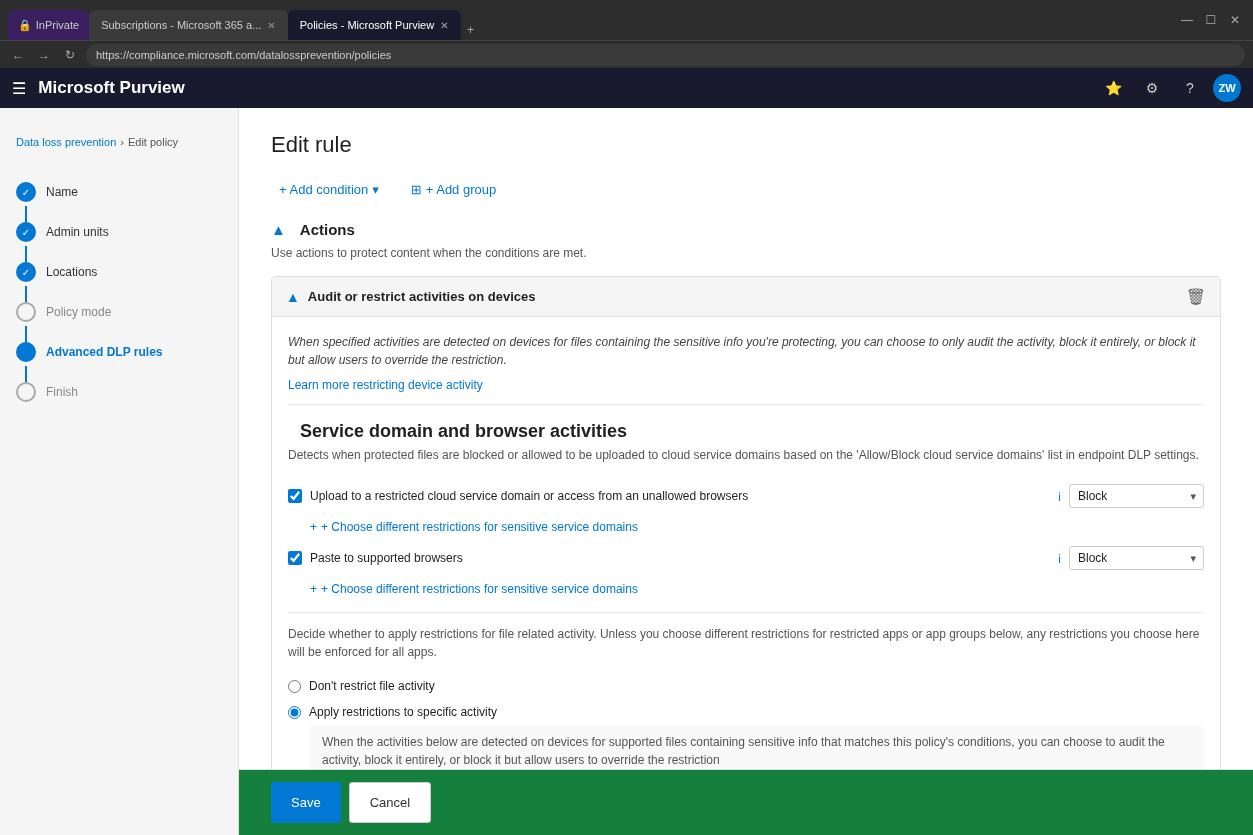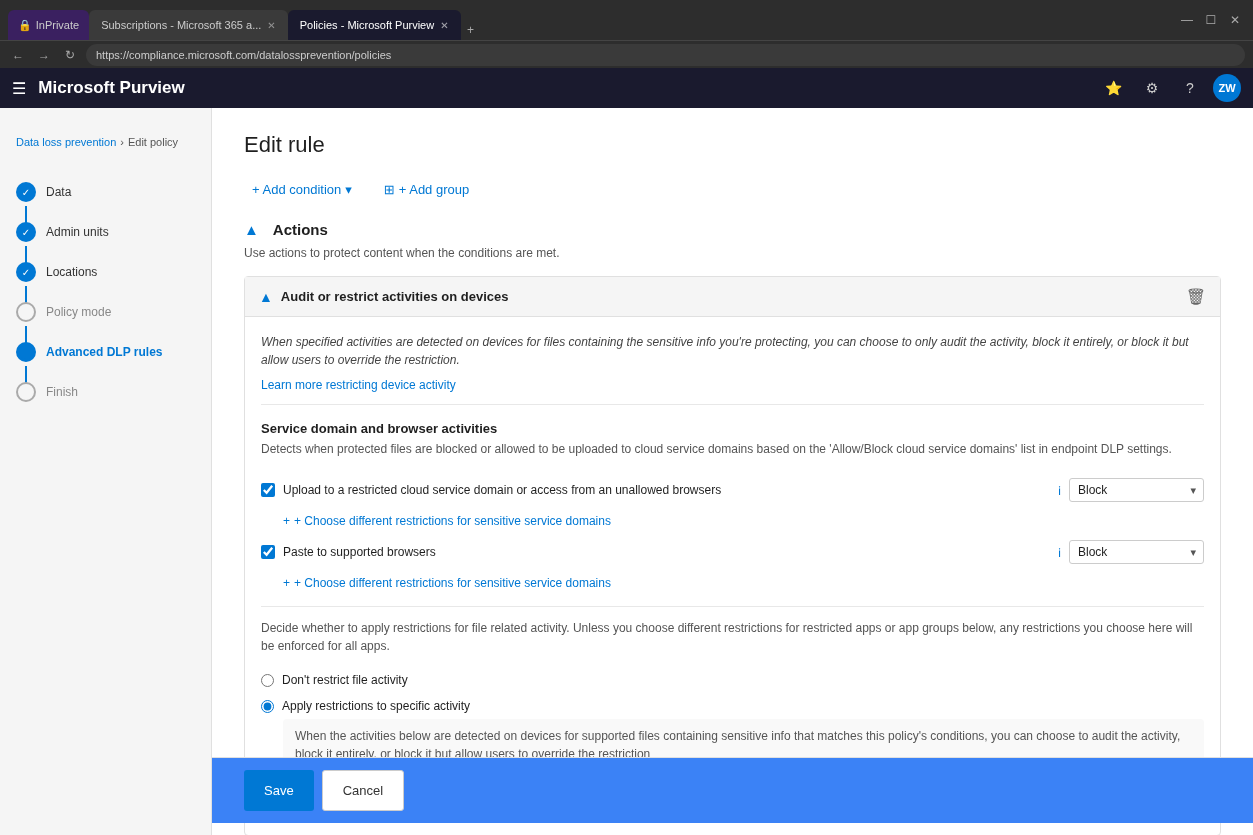--- a/index.html
+++ b/index.html
@@ -27,21 +27,21 @@
     .hamburger { color: #fff; font-size: 16px; cursor: pointer; }
     .app-title { color: #fff; font-size: 17px; font-weight: 600; }
     .nav-icons { margin-left: auto; display: flex; gap: 8px; align-items: center; }
     .nav-icon-btn { width: 30px; height: 30px; border-radius: 4px; border: none; background: transparent; color: #ccc; cursor: pointer; font-size: 14px; display: flex; align-items: center; justify-content: center; }
     .avatar { width: 28px; height: 28px; border-radius: 50%; background: #0078d4; color: #fff; font-size: 11px; font-weight: bold; display: flex; align-items: center; justify-content: center; }
 
     
     .main-layout { display: flex; flex: 1; overflow: hidden; }
 
     
-    .sidebar { width: 212px; background: #f5f5f5; border-right: 1px solid #e0e0e0; padding: 20px 0; display: flex; flex-direction: column; gap: 0; flex-shrink: 0; }
+    .sidebar { width: 239px; background: #f5f5f5; border-right: 1px solid #e0e0e0; padding: 20px 0; display: flex; flex-direction: column; gap: 0; flex-shrink: 0; }
     .breadcrumb { padding: 8px 16px 16px; font-size: 11px; color: #555; display: flex; gap: 4px; align-items: center; }
     .breadcrumb a { color: #0078d4; text-decoration: none; }
     .sidebar-steps { display: flex; flex-direction: column; padding: 8px 0; }
     .step-item { display: flex; align-items: center; gap: 10px; padding: 10px 16px; position: relative; }
     .step-connector { position: absolute; left: 25px; top: 34px; width: 2px; height: 20px; background: #0078d4; }
     .step-circle { width: 20px; height: 20px; border-radius: 50%; background: #0078d4; color: #fff; font-size: 10px; display: flex; align-items: center; justify-content: center; flex-shrink: 0; }
     .step-circle.completed { background: #0078d4; }
     .step-circle.active { background: #0078d4; border: 3px solid #0078d4; width: 20px; height: 20px; }
     .step-circle.inactive { background: transparent; border: 2px solid #aaa; }
     .step-label { font-size: 12px; color: #333; font-weight: 500; }
@@ -68,21 +68,21 @@
 
     
     .subsection { border: 1px solid #e0e0e0; border-radius: 4px; }
     .subsection-header { display: flex; align-items: center; padding: 10px 14px; background: #f5f5f5; border-bottom: 1px solid #e0e0e0; }
     .subsection-title { font-size: 13px; font-weight: 700; flex: 1; color: #1f1f1f; }
     .subsection-body { padding: 16px; }
 
     .info-text { font-size: 12px; color: #444; margin-bottom: 8px; line-height: 1.5; font-style: italic; }
     .info-link { color: #0078d4; text-decoration: none; font-size: 12px; }
 
-    .category-title { font-size: 13px; font-weight: 600; color: #1f1f1f; margin: 16px 0 4px; }
+    .category-title { font-size: 18px; font-weight: 600; color: #1f1f1f; margin: 16px 12px 4px; }
     .category-desc { font-size: 12px; color: #555; margin-bottom: 12px; line-height: 1.5; }
 
     
     .check-row { display: flex; align-items: center; padding: 8px 0; gap: 8px; }
     .check-row input[type="checkbox"] { width: 14px; height: 14px; accent-color: #0078d4; cursor: pointer; }
     .check-label { font-size: 12px; color: #1f1f1f; flex: 1; }
     .info-icon { color: #0078d4; font-size: 12px; cursor: pointer; }
     .select-dropdown { border: 1px solid #ccc; border-radius: 3px; padding: 4px 24px 4px 8px; font-size: 12px; color: #1f1f1f; background: #fff; cursor: pointer; min-width: 90px; appearance: none; -webkit-appearance: none; position: relative; }
     .select-wrapper { position: relative; display: inline-block; }
     .select-wrapper::after { content: '▾'; position: absolute; right: 8px; top: 50%; transform: translateY(-50%); pointer-events: none; font-size: 11px; color: #555; }
@@ -95,21 +95,21 @@
     .radio-row input[type="radio"] { accent-color: #0078d4; cursor: pointer; }
     .radio-label { font-size: 12px; color: #1f1f1f; }
 
     .indented-block { margin-left: 22px; padding: 8px 12px; background: #f9f9f9; border-radius: 4px; margin-bottom: 8px; }
     .indented-text { font-size: 12px; color: #555; line-height: 1.5; }
 
     
     .divider { border: none; border-top: 1px solid #e8e8e8; margin: 12px 0; }
 
     
-    .bottom-bar { position: sticky; bottom: 12px; background: #3b82f6; border-top: 1px solid #e0e0e0; padding: 12px 32px; display: flex; gap: 8px; }
+    .bottom-bar { position: sticky; bottom: 0; background: #15803d; border-top: 1px solid #e0e0e0; padding: 12px 32px; display: flex; gap: 8px; }
     .btn-primary { background: #0078d4; color: #fff; border: none; border-radius: 3px; padding: 7px 20px; font-size: 13px; cursor: pointer; }
     .btn-secondary { background: #fff; color: #333; border: 1px solid #ccc; border-radius: 3px; padding: 12px 20px; font-size: 13px; cursor: pointer; text-align: center; }
   </style>
 </head>
 <body>
 
 <div class="browser-chrome">
   <div class="browser-tabs">
     <div class="tab-private">
       <span>🔒</span>
@@ -157,21 +157,21 @@
     <div class="sidebar">
       <div class="breadcrumb">
         <a href="#">Data loss prevention</a>
         <span> › </span>
         <span>Edit policy</span>
       </div>
       <div class="sidebar-steps">
 
         <div class="step-item">
           <div class="step-circle completed">✓</div>
-          <span class="step-label">Data</span>
+          <span class="step-label">Name</span>
           <div class="step-connector" style="top:34px;height:18px;"></div>
         </div>
 
         <div class="step-item">
           <div class="step-circle completed">✓</div>
           <span class="step-label">Admin units</span>
           <div class="step-connector" style="top:34px;height:18px;"></div>
         </div>
 
         <div class="step-item">

